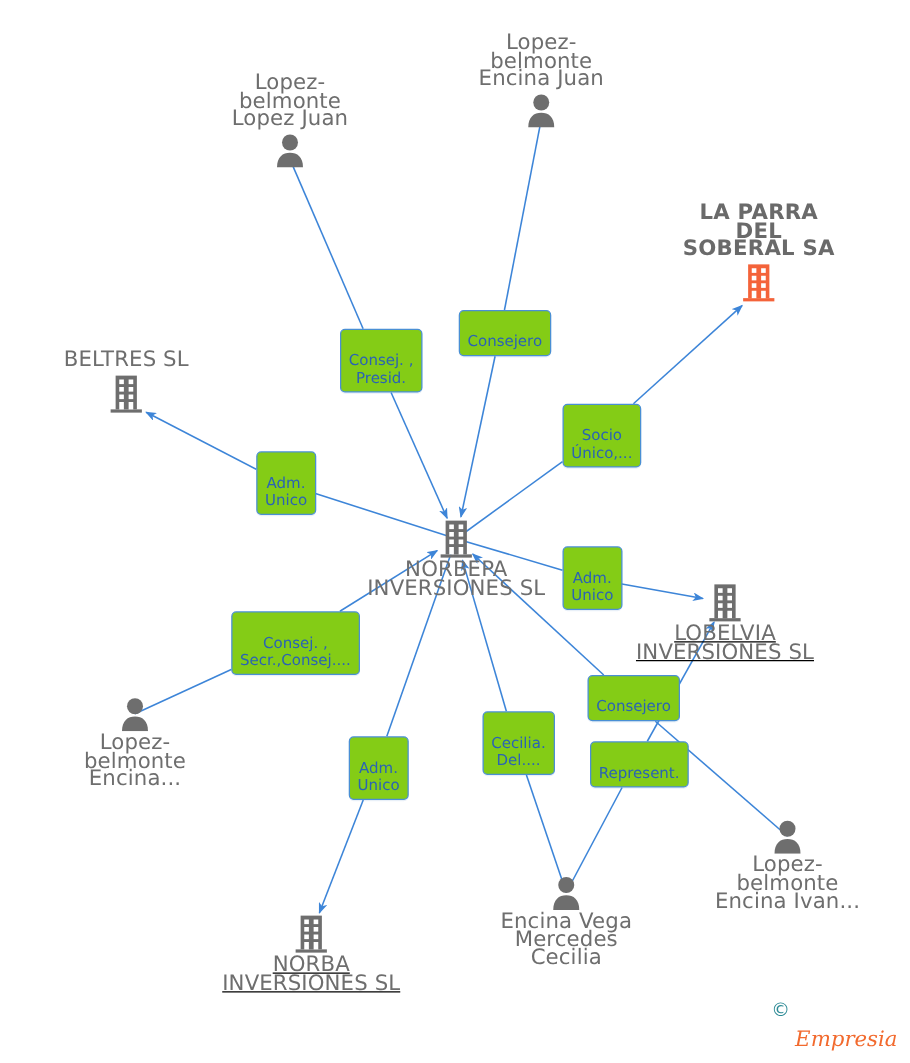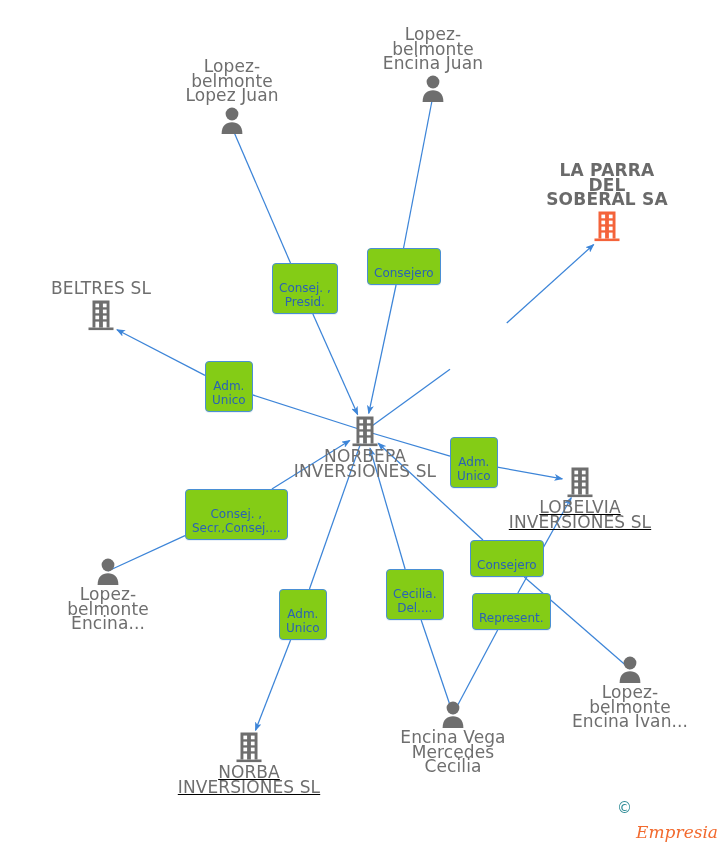--- a/index.html
+++ b/index.html
@@ -291,20 +291,24 @@
 Encina Ivan...</div>
   </div>
 
   <div class="chip" style="left:272px; top:263px;">
     <span>Consej. ,
 Presid.</span>
   </div>
   <div class="chip" style="left:367px; top:248px;">
     <span>Consejero</span>
   </div>
+  <div class="chip" style="left:450px; top:323px;">
+    <span>Socio
+Único,...</span>
+  </div>
   <div class="chip" style="left:205px; top:361px;">
     <span>Adm.
 Unico</span>
   </div>
   <div class="chip" style="left:450px; top:437px;">
     <span>Adm.
 Unico</span>
   </div>
   <div class="chip" style="left:185px; top:489px;">
     <span>Consej. ,

